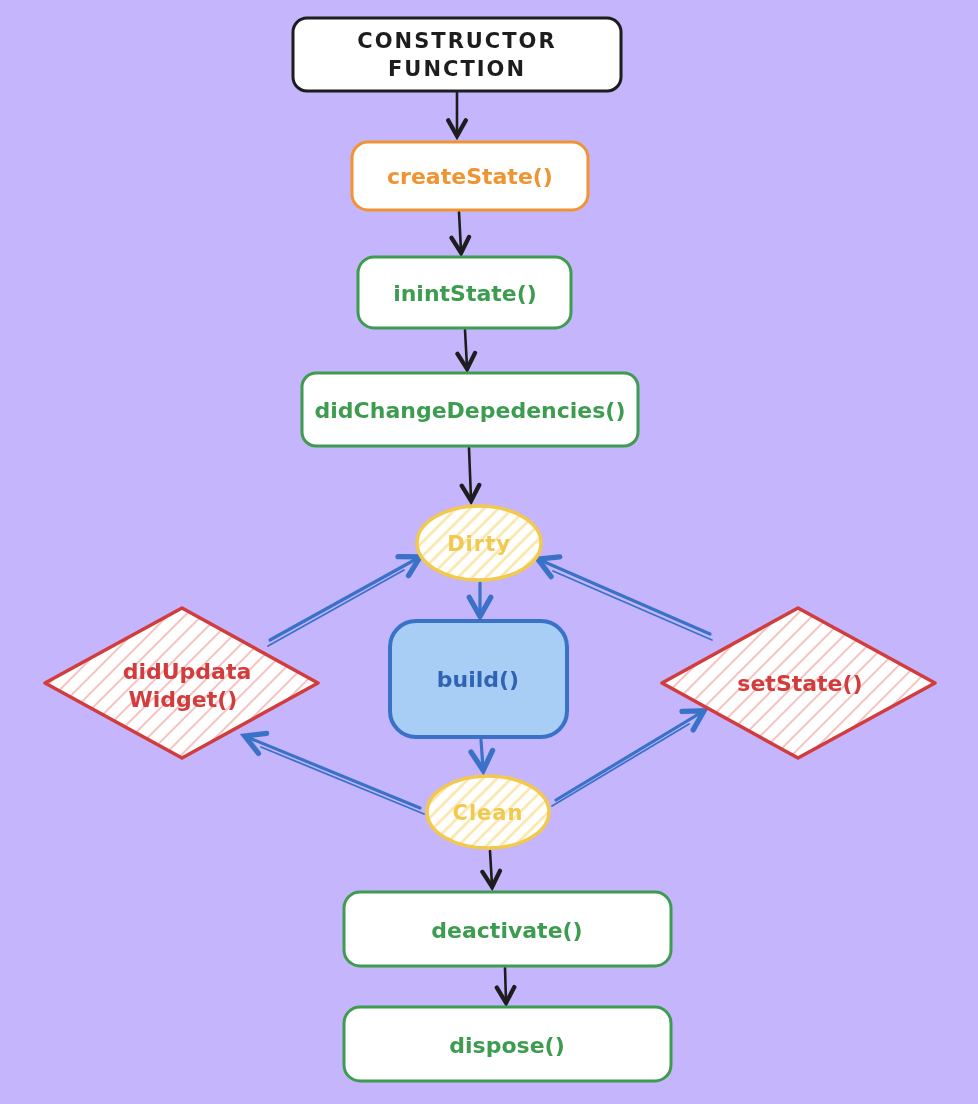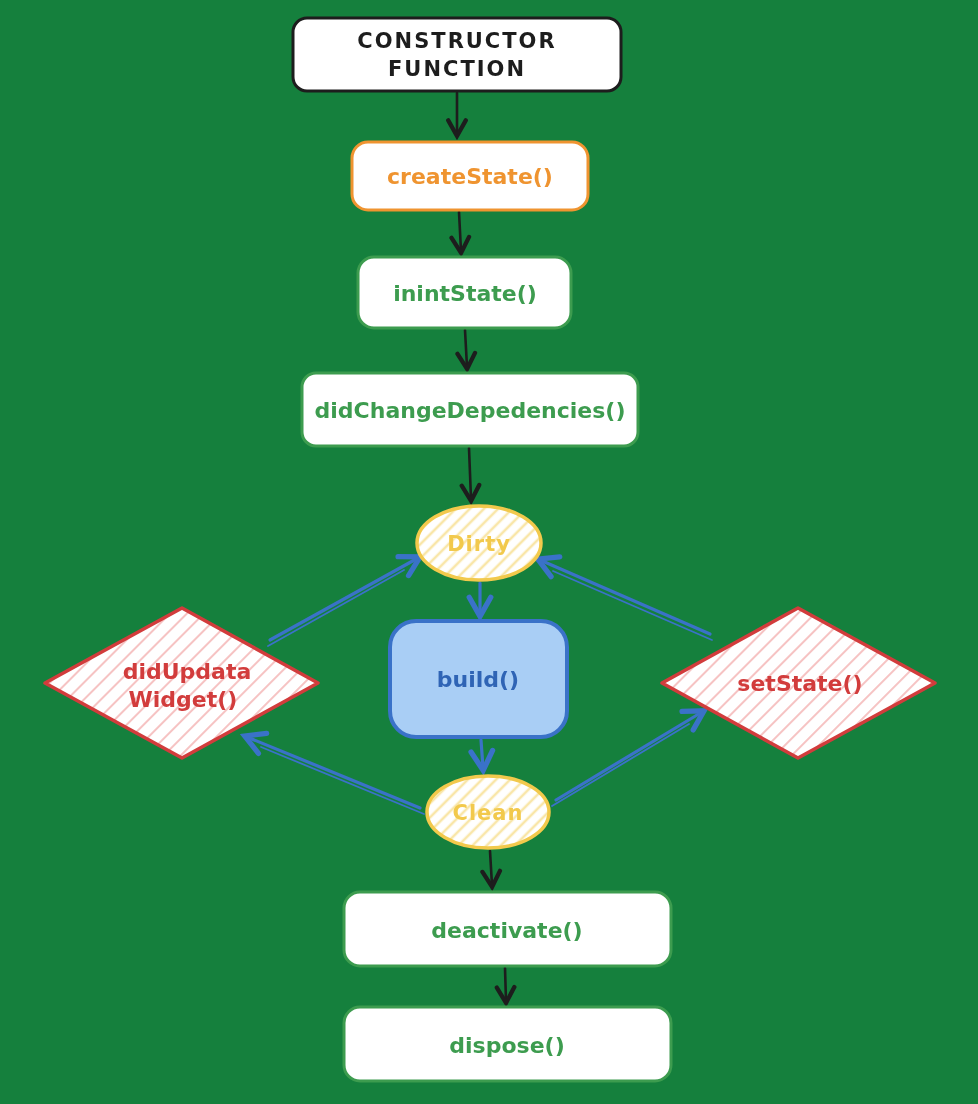--- a/index.html
+++ b/index.html
@@ -1,16 +1,16 @@
 <!DOCTYPE html>
 <html><head>
 <meta charset="utf-8">
 <style>
   html, body { margin: 0; padding: 0; background: #ffffff; }
-  .canvas-wrap { width: 978px; height: 1104px; position: relative; background: #15803d; }
+  .canvas-wrap { width: 978px; height: 1104px; position: relative; background: #c4b5fd; }
   svg { display: block; }
   text {
     font-family: "DejaVu Sans", sans-serif;
     text-anchor: middle;
     font-weight: bold;
   }
   .node-shape { fill: #ffffff; stroke-width: 3; stroke-linejoin: round; stroke-linecap: round; }
   .txt-black  { fill: #1d1d1d; font-size: 21px; letter-spacing: 2px; }
   .txt-orange { fill: #ef9430; font-size: 22px; }
   .txt-green  { fill: #3d9c4f; font-size: 22px; }

